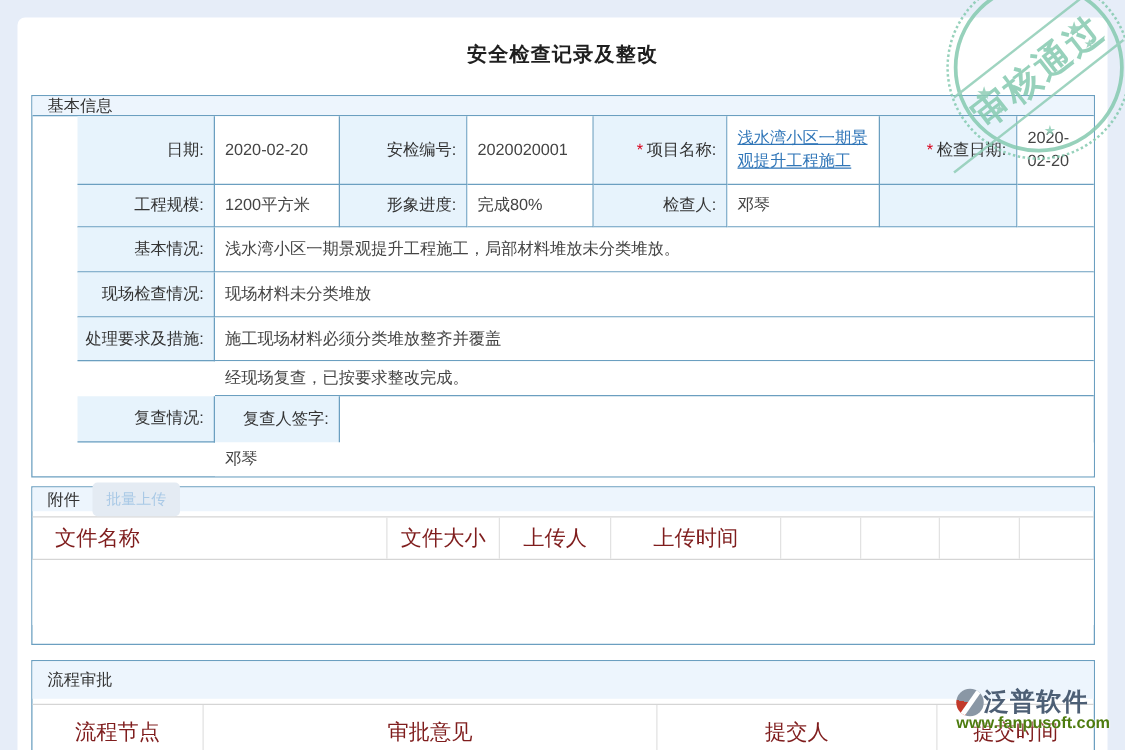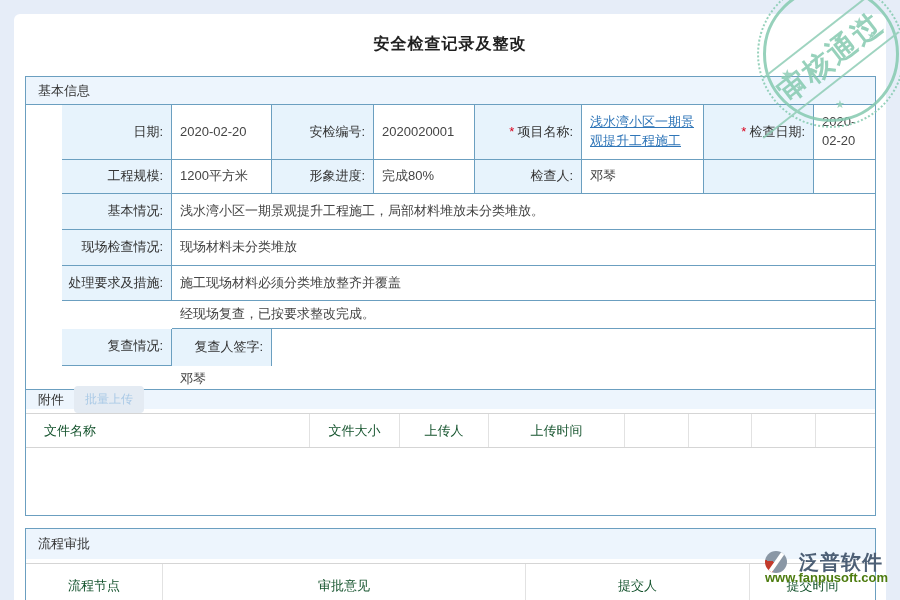--- a/index.html
+++ b/index.html
@@ -12,40 +12,40 @@
 
   .page-title { position:absolute; left:0; top:34px; width:900px; text-align:center;
                 font-size:16px; font-weight:bold; color:#1f1f1f; letter-spacing:1px; }
 
   
   .section { position:absolute; left:25px; width:851px; border:1px solid #6b9fc0; background:#fff; }
   .section-head { background:#edf5fd; font-size:13px; color:#333; display:flex; align-items:center; }
 
   
   #basic-info { top:76px; }
-  #basic-info .section-head { height:28px; padding-left:12px; border-bottom:1px solid #6b9fc0; }
+  #basic-info .section-head { height:16px; padding-left:12px; border-bottom:1px solid #6b9fc0; }
   .grid { display:grid; grid-template-columns:110px 100px 102px 101px 107px 122px 110px 1fr;padding-left:36px; }
   .cell { font-size:13px; color:#333; border-right:1px solid #6b9fc0; border-bottom:1px solid #6b9fc0;
           display:flex; align-items:center; line-height:1.45; }
   .cell.last-col { border-right:none; }
   .cell.last-row { border-bottom:none; }
   .lbl { background:#e7f3fc; justify-content:flex-end; text-align:right; padding:4px 8px 4px 4px; }
   .val { background:#fff; padding:4px 8px; color:#444; }
   .span-rest { grid-column:2 / -1; }
   .req { color:#d9001b; margin-right:3px; font-size:13px; }
   a.proj-link { color:#3076b8; text-decoration:underline; cursor:pointer; }
 
   
   #attachments { top:389px; height:127px; }
   #attachments .section-head { height:19px; padding-left:12px; gap:10px; }
   .btn-batch { background:#e4ebf3; color:#a9c9e6; font-size:12px; padding:5px 11px;
                border:none; border-radius:4px; cursor:pointer; }
   .thead { display:grid; height:35px; margin-top:4px;
            border-top:1px solid #d5d5d5; border-bottom:1px solid #d5d5d5; }
-  .thead .th { font-size:13px; color:#14532d; display:flex; align-items:center; justify-content:center;
+  .thead .th { font-size:17px; color:#7f1d1d; display:flex; align-items:center; justify-content:center;
                border-right:1px solid #e2e2e2; }
   .thead .th:last-child { border-right:none; }
   #attachments .thead { grid-template-columns:284px 90px 89px 136px 64px 63px 64px 1fr; }
   #attachments .th.name { justify-content:flex-start; padding-left:18px; }
 
   
   #approval { top:528px; height:95px; }
   #approval .section-head { height:30px; padding-left:12px; }
   #approval .thead { grid-template-columns:137px 363px 224px 1fr; height:45px; align-items:center; }
   #approval .th { align-self:stretch; }
@@ -58,21 +58,21 @@
   .stamp .band-line { position:absolute; left:-12px; width:172px; height:2px; background:#8fcdb6; }
   .stamp .bl1 { top:44px; transform:rotate(-38deg); }
   .stamp .bl2 { top:104px; transform:rotate(-38deg); }
   .stamp .stamp-text { position:absolute; left:7px; top:58px; width:134px; text-align:center;
            transform:rotate(-38deg); font-size:29px; font-weight:bold; color:#85cab0;
            letter-spacing:2px; white-space:nowrap; }
   .stamp .star { position:absolute; color:#8fcdb6; }
 
   
   .logo { position:absolute; left:765px; top:551px; z-index:60; line-height:1; }
-  .logo-row { display:flex; align-items:center; gap:12px; }
+  .logo-row { display:flex; align-items:center; gap:0; }
   .logo-icon { width:22px; height:22px; border-radius:50%;
                background:conic-gradient(from 200deg,#c23a2b 0 80deg,#8a97a5 80deg 360deg);
                position:relative; overflow:hidden; }
   .logo-icon::after { content:""; position:absolute; left:9px; top:-3px; width:4px; height:30px;
                background:#fff; transform:rotate(35deg); }
   .logo-name { font-size:20px; font-weight:bold; color:#4d5f75; letter-spacing:1px; }
   .logo-url { font-size:13px; font-weight:bold; color:#4d7c0f; margin-top:-2px; text-align:center;
               text-shadow:0 0 2px #fff; }
 </style>
 </head>

